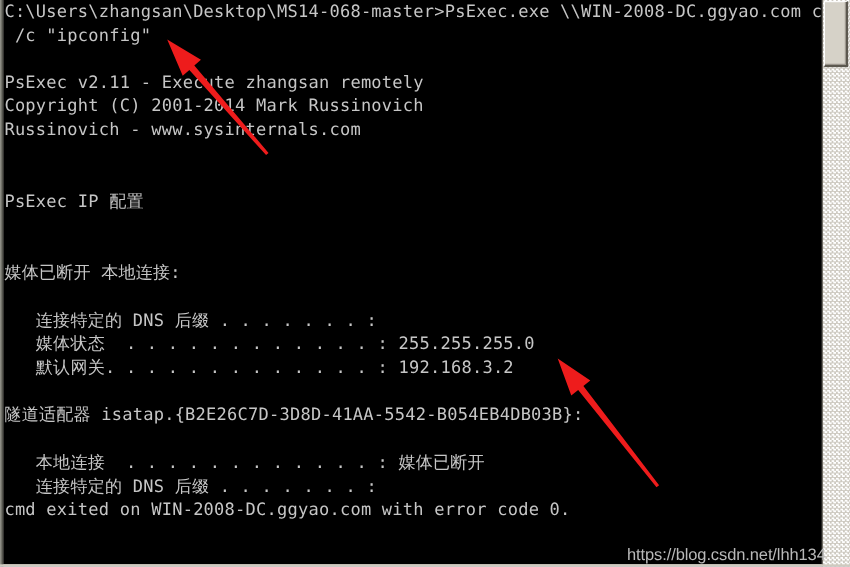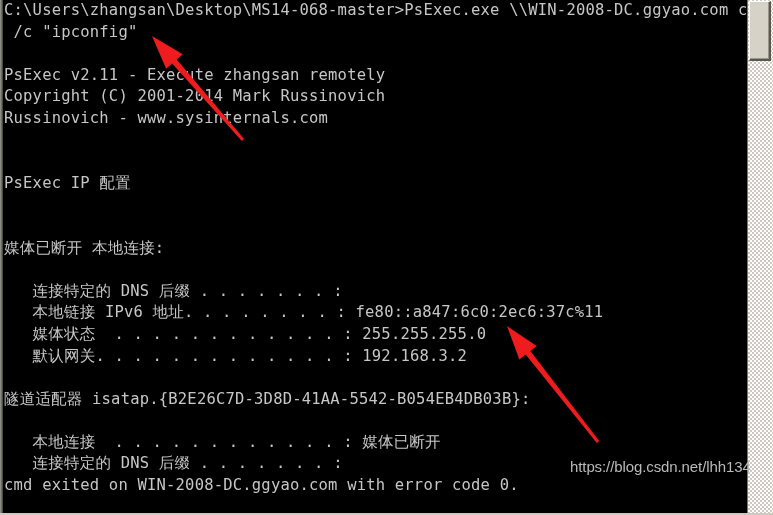--- a/index.html
+++ b/index.html
@@ -93,21 +93,21 @@
     position: absolute;
     left: 0; top: 0;
     width: 773px; height: 515px;
     pointer-events: none;
   }
 
   
   .watermark {
     position: absolute;
     left: 570px;
-    top: 458px;
+    top: 496px;
     font-family: "Liberation Sans", "DejaVu Sans", sans-serif;
     font-size: 15px;
     color: #b9b9b9;
     white-space: nowrap;
     letter-spacing: -0.1px;
   }
 </style>
 </head>
 <body>
 
@@ -124,21 +124,20 @@
         <div class="line">Copyright (C) 2001-2014 Mark Russinovich</div>
         <div class="line">Russinovich - www.sysinternals.com</div>
         <div class="line blank">&nbsp;</div>
         <div class="line blank">&nbsp;</div>
         <div class="line">PsExec IP 配置</div>
         <div class="line blank">&nbsp;</div>
         <div class="line blank">&nbsp;</div>
         <div class="line">媒体已断开 本地连接:</div>
         <div class="line blank">&nbsp;</div>
         <div class="line">   连接特定的 DNS 后缀 . . . . . . . :</div>
-        <div class="line">   本地链接 IPv6 地址. . . . . . . . : fe80::a847:6c0:2ec6:37c%11</div>
         <div class="line">   媒体状态  . . . . . . . . . . . . : 255.255.255.0</div>
         <div class="line">   默认网关. . . . . . . . . . . . . : 192.168.3.2</div>
         <div class="line blank">&nbsp;</div>
         <div class="line">隧道适配器 isatap.{B2E26C7D-3D8D-41AA-5542-B054EB4DB03B}:</div>
         <div class="line blank">&nbsp;</div>
         <div class="line">   本地连接  . . . . . . . . . . . . : 媒体已断开</div>
         <div class="line">   连接特定的 DNS 后缀 . . . . . . . :</div>
         <div class="line">cmd exited on WIN-2008-DC.ggyao.com with error code 0.</div>
       </div>
   </div>

